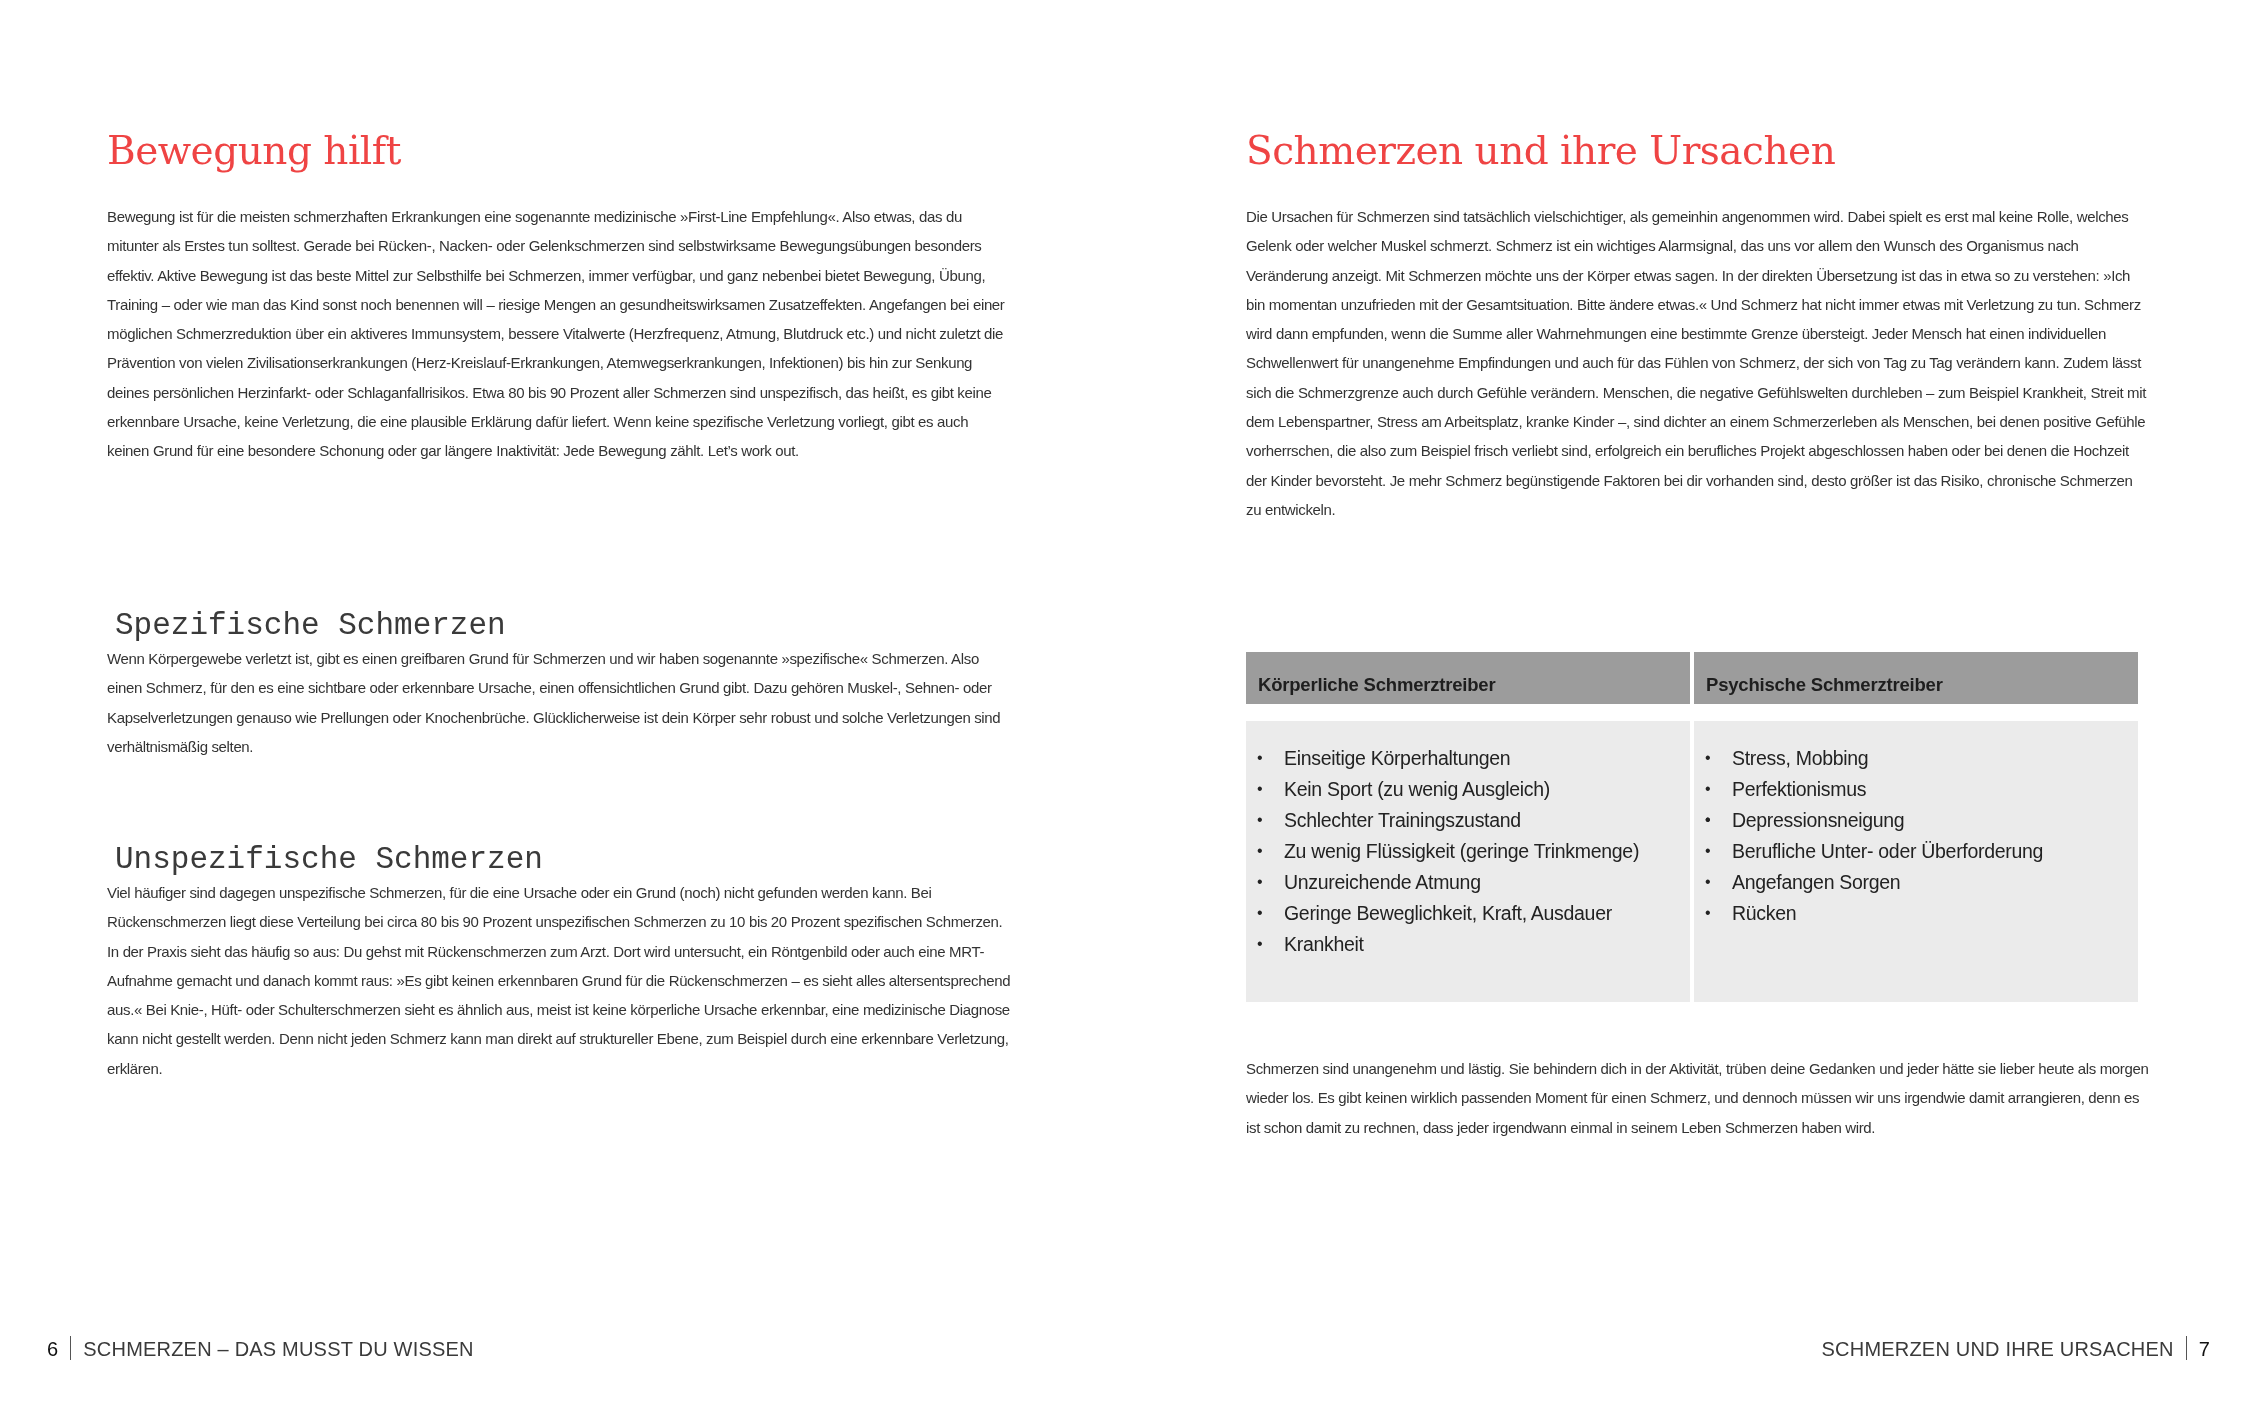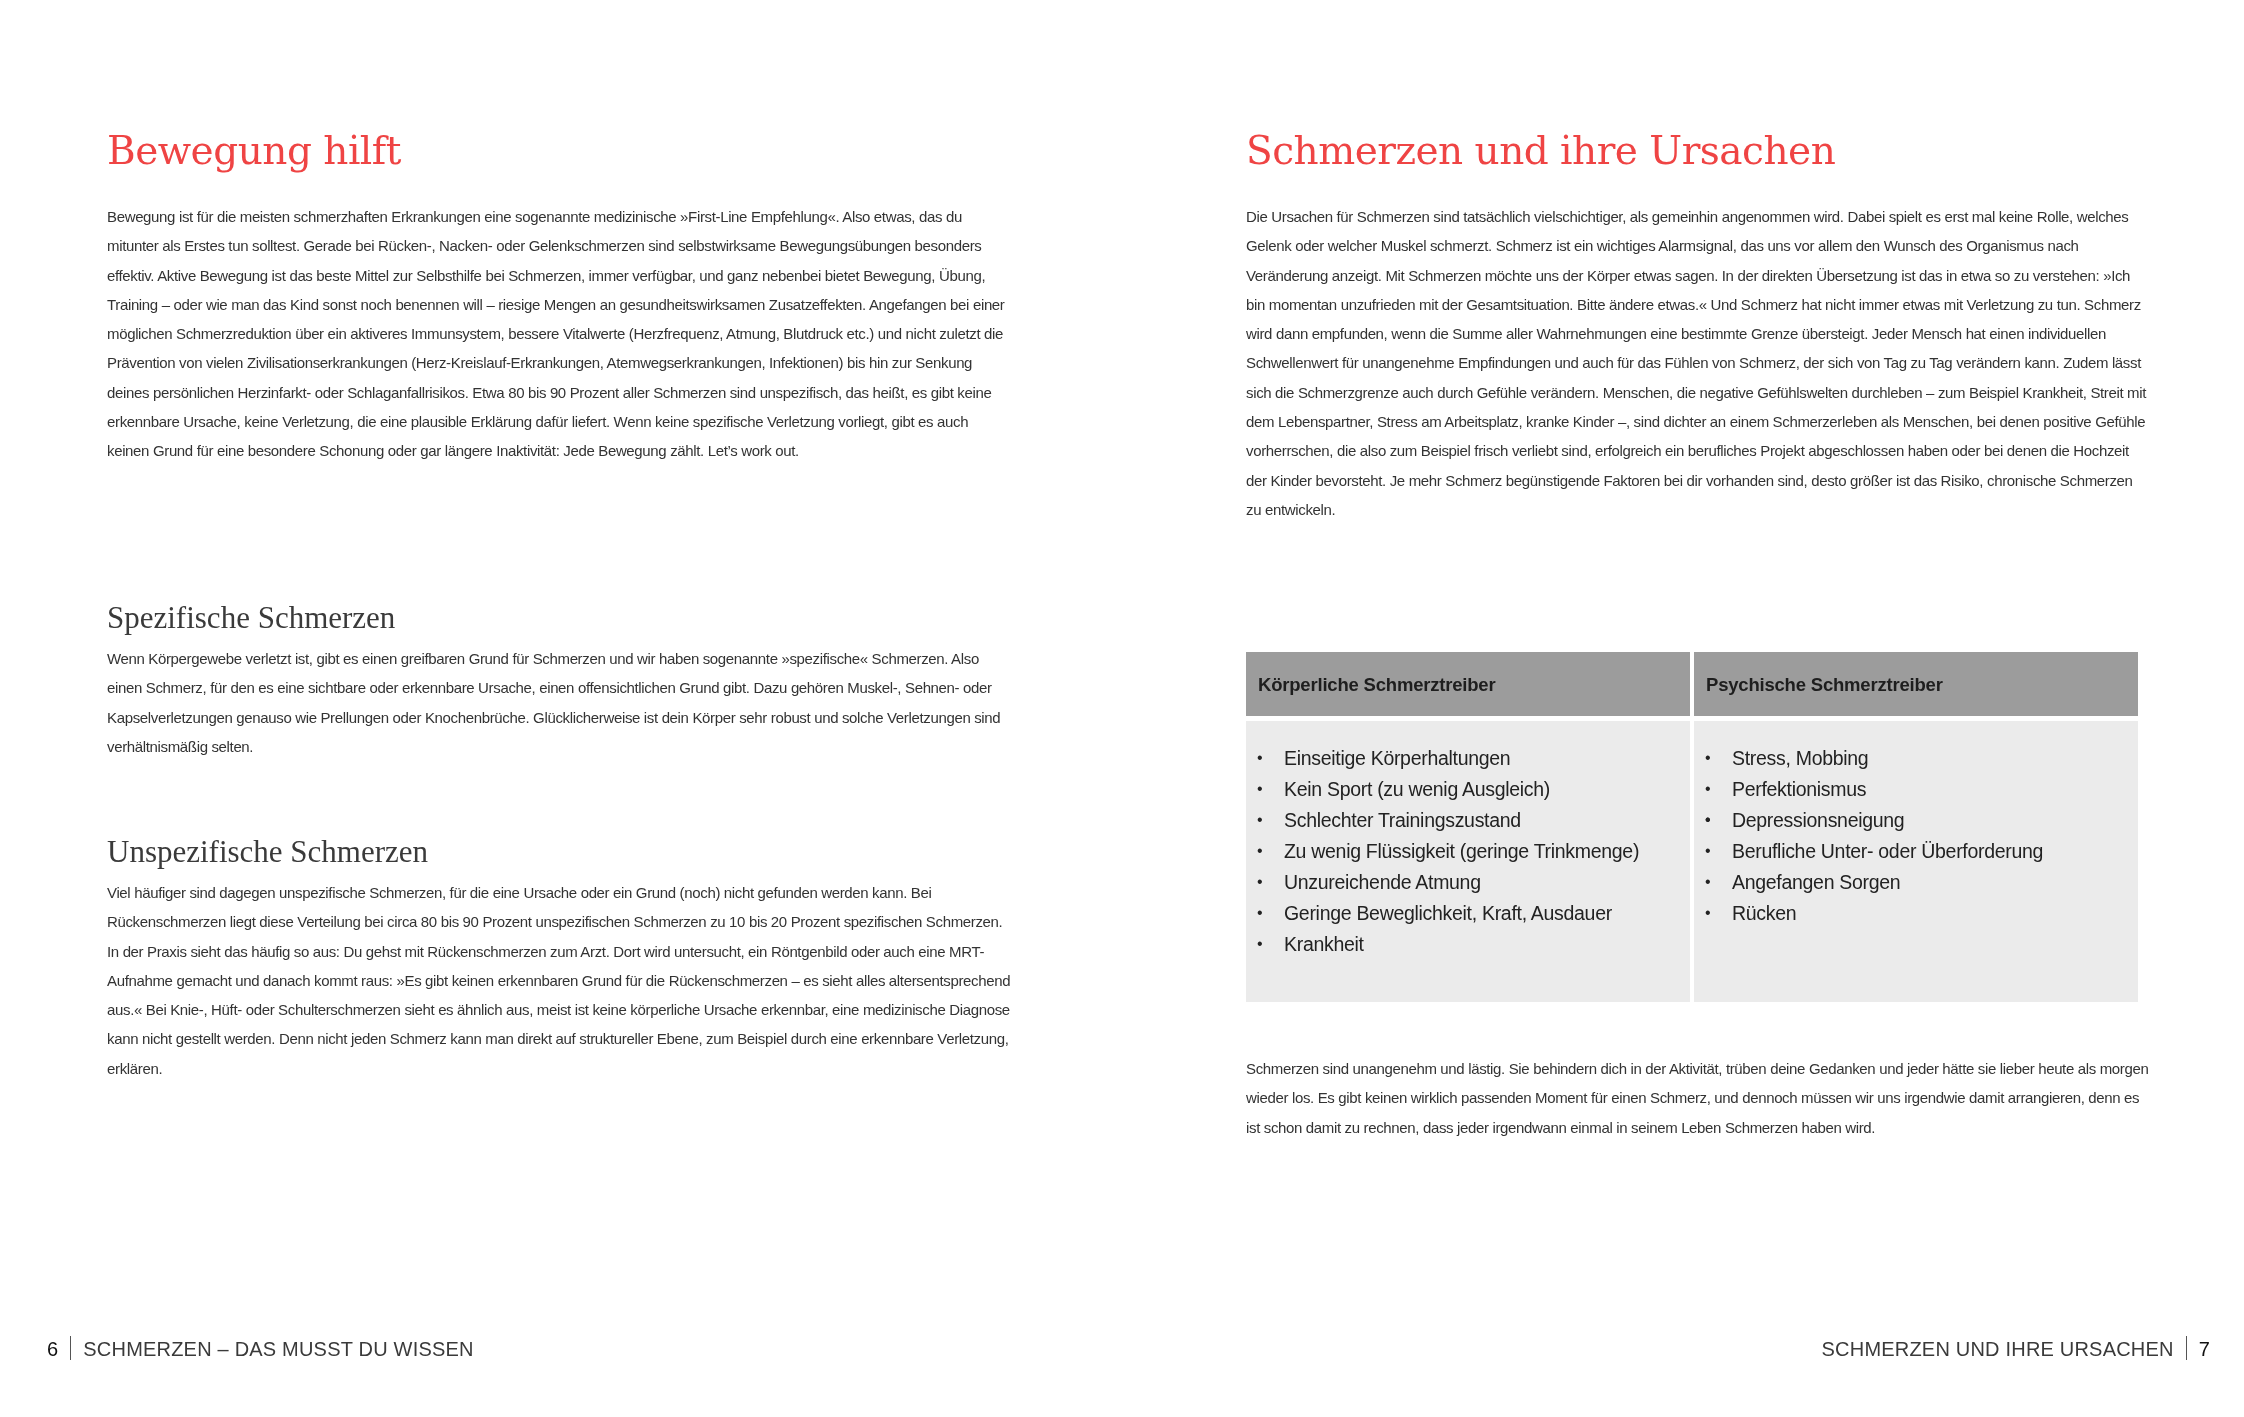--- a/index.html
+++ b/index.html
@@ -1,26 +1,26 @@
 <!DOCTYPE html>
 <html><head>
 <meta charset="utf-8">
 <style>
   html, body { margin: 0; padding: 0; background: #ffffff; }
   body { width: 2244px; height: 1417px; position: relative; overflow: hidden;
          font-family: "Liberation Sans", "DejaVu Sans", sans-serif; color: #333333; }
   h1.title { font-family: "DejaVu Serif", "Liberation Serif", serif; font-weight: normal;
              font-size: 39px; color: #ef4444; margin: 0; position: absolute; white-space: nowrap;
              letter-spacing: -0.5px; }
-  h2.sub { font-family: Liberation Serif, serif; font-weight: normal; font-size: 31px;
-           color: #3a3a3a; margin: 0; position: absolute; white-space: nowrap; }
+  h2.sub { font-family: Liberation Mono, monospace; font-weight: normal; font-size: 31px;
+           color: #3a3a3a; margin: 8px; position: absolute; white-space: nowrap; }
   p.body { margin: 0; position: absolute; font-size: 15px; line-height: 29.3px; color: #333;
            letter-spacing: -0.35px; width: 905px; }
   .tbl { position: absolute; left: 1246px; top: 652px; width: 892px; height: 350px; }
-  .tbl .th { position: absolute; top: 0; height: 64px; background: #9c9c9c; color: #1e1e1e;
+  .tbl .th { position: absolute; top: 0; height: 52px; background: #9c9c9c; color: #1e1e1e;
              font-size: 18.5px; font-weight: bold; line-height: 66px; padding-left: 12px;
              box-sizing: border-box; letter-spacing: -0.2px; }
   .tbl .td { position: absolute; top: 69px; height: 281px; background: #ebebeb; box-sizing: border-box; }
   .tbl .c1 { left: 0; width: 444px; }
   .tbl .c2 { left: 448px; width: 444px; }
   .tbl ul { list-style: none; margin: 0; padding: 0; position: absolute; top: 24px; left: 8px; width: 420px; }
   .tbl li { position: relative; padding-left: 30px; font-size: 19.5px; line-height: 26px; color: #222;
             margin-bottom: 5px; letter-spacing: -0.3px; }
   .tbl li .bul { position: absolute; left: 3px; top: 0; font-size: 16px; color: #222; }
   .footer { position: absolute; top: 1336px; font-size: 20px; color: #3a3a3a; white-space: nowrap;

